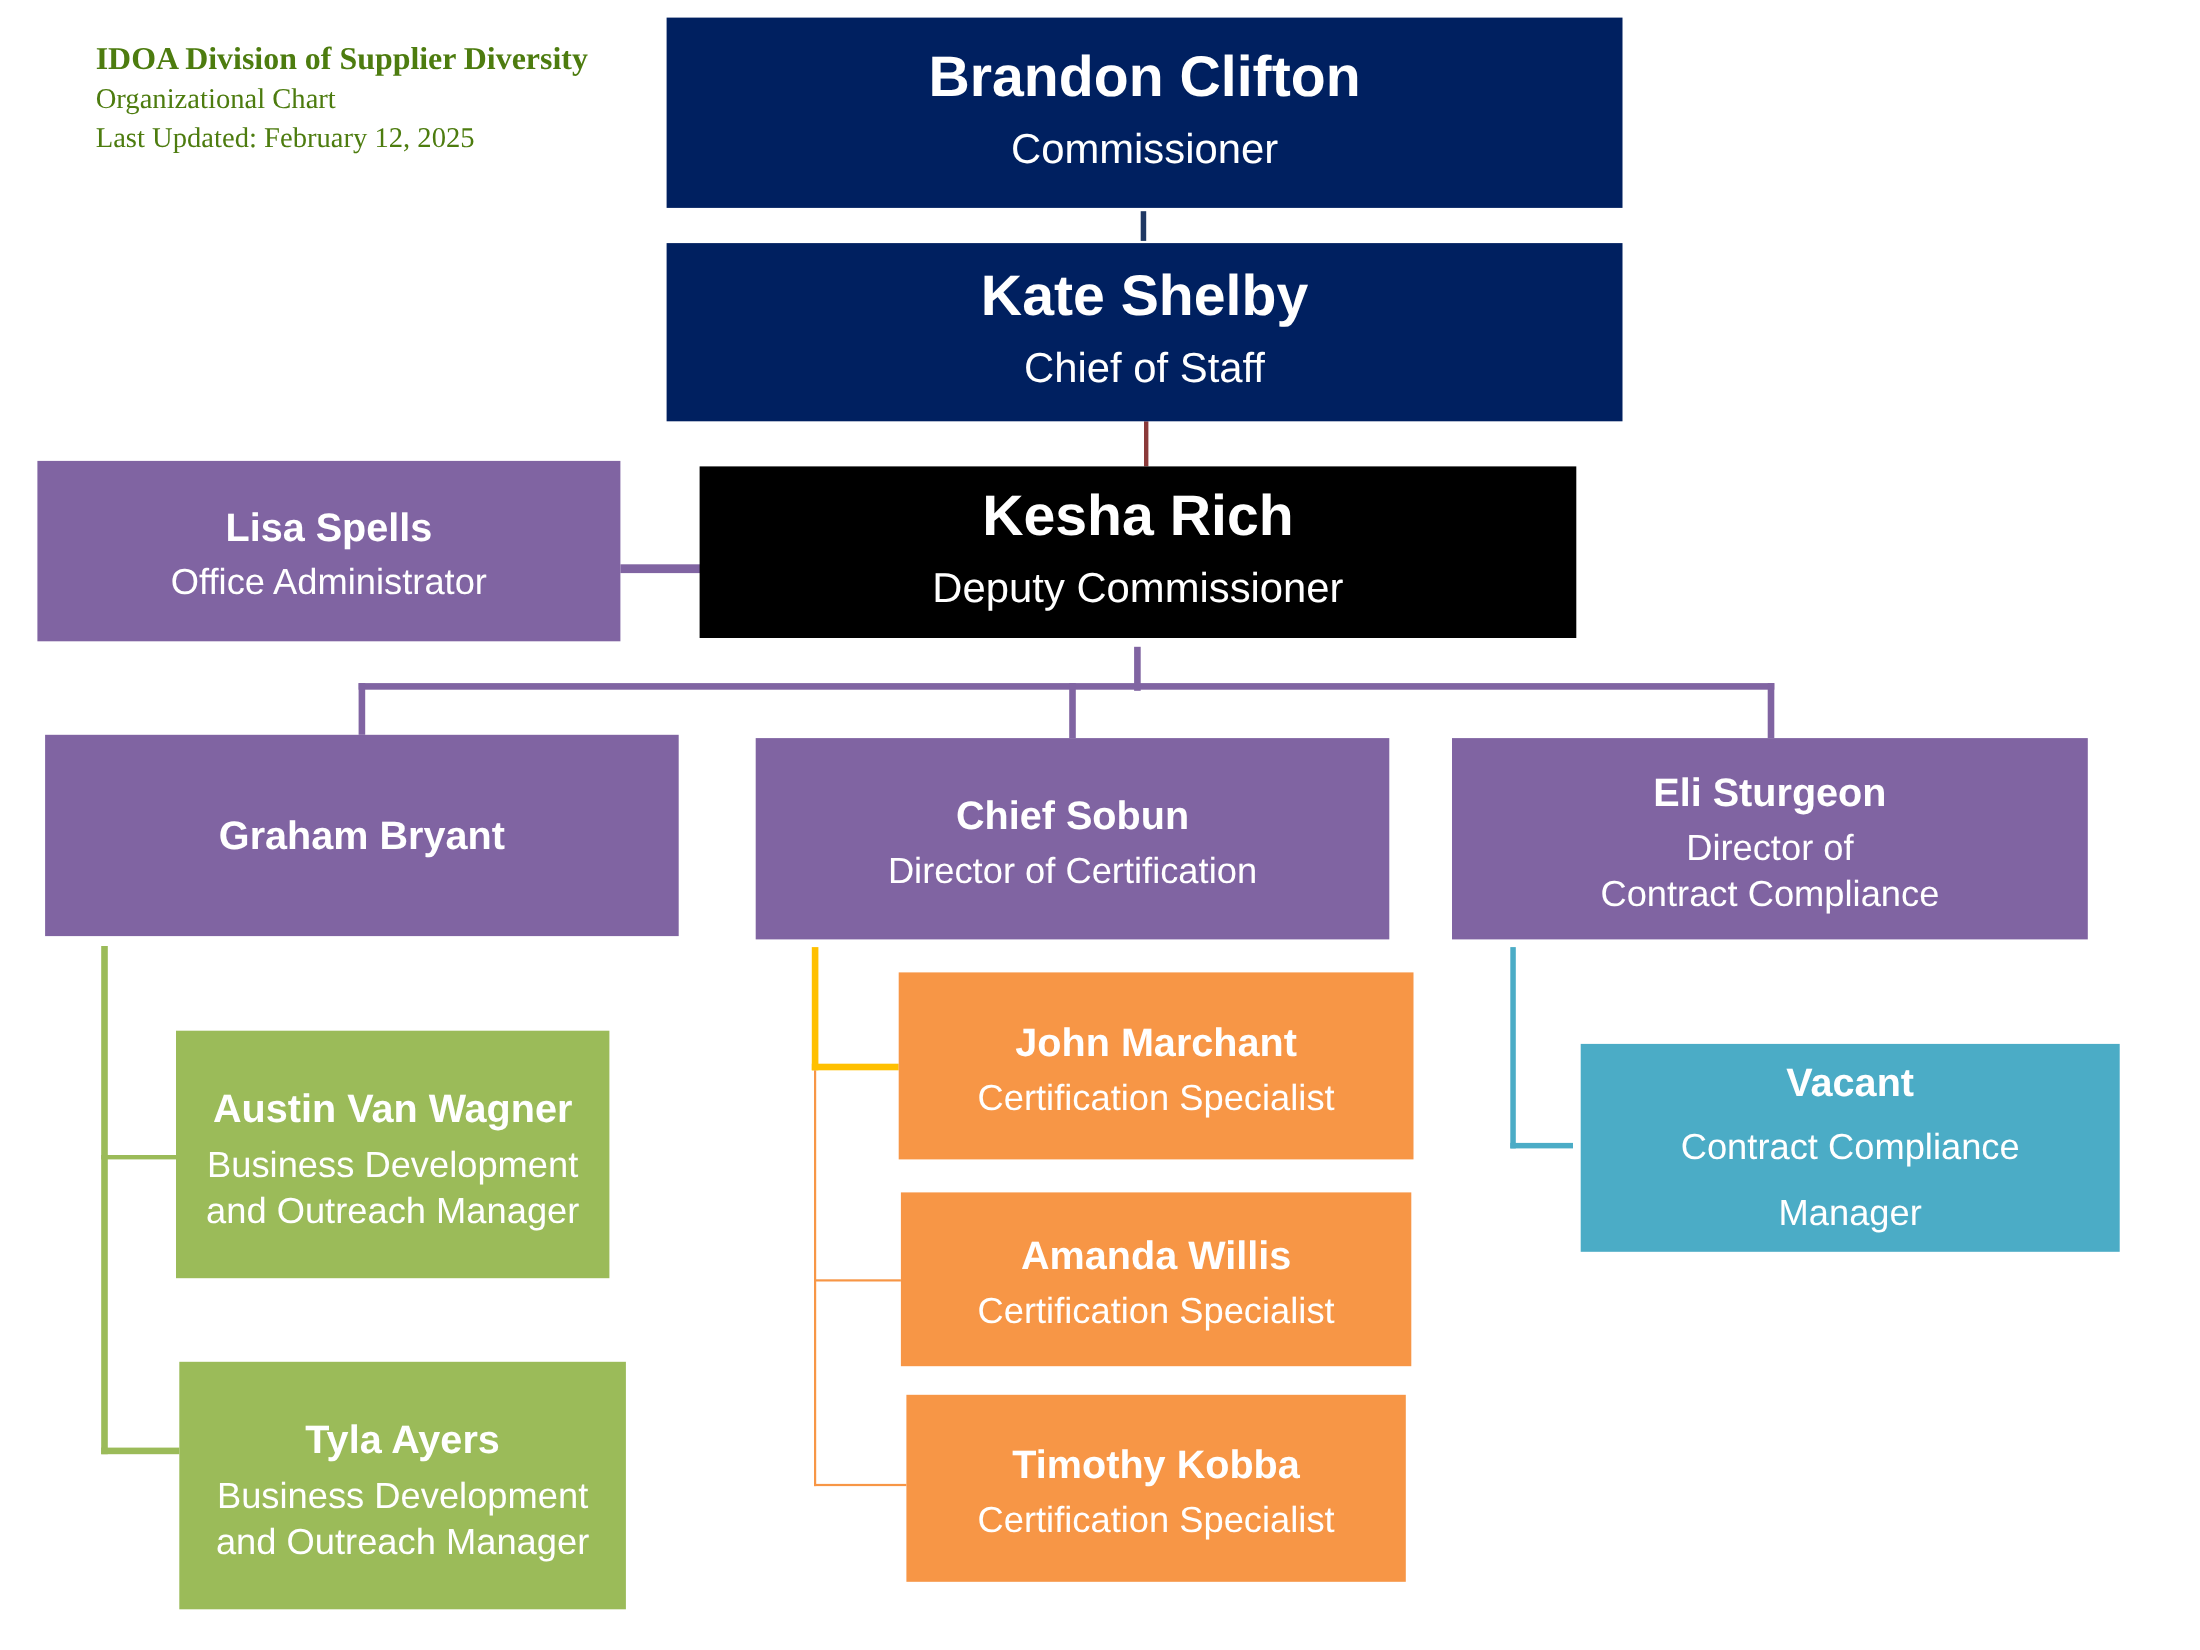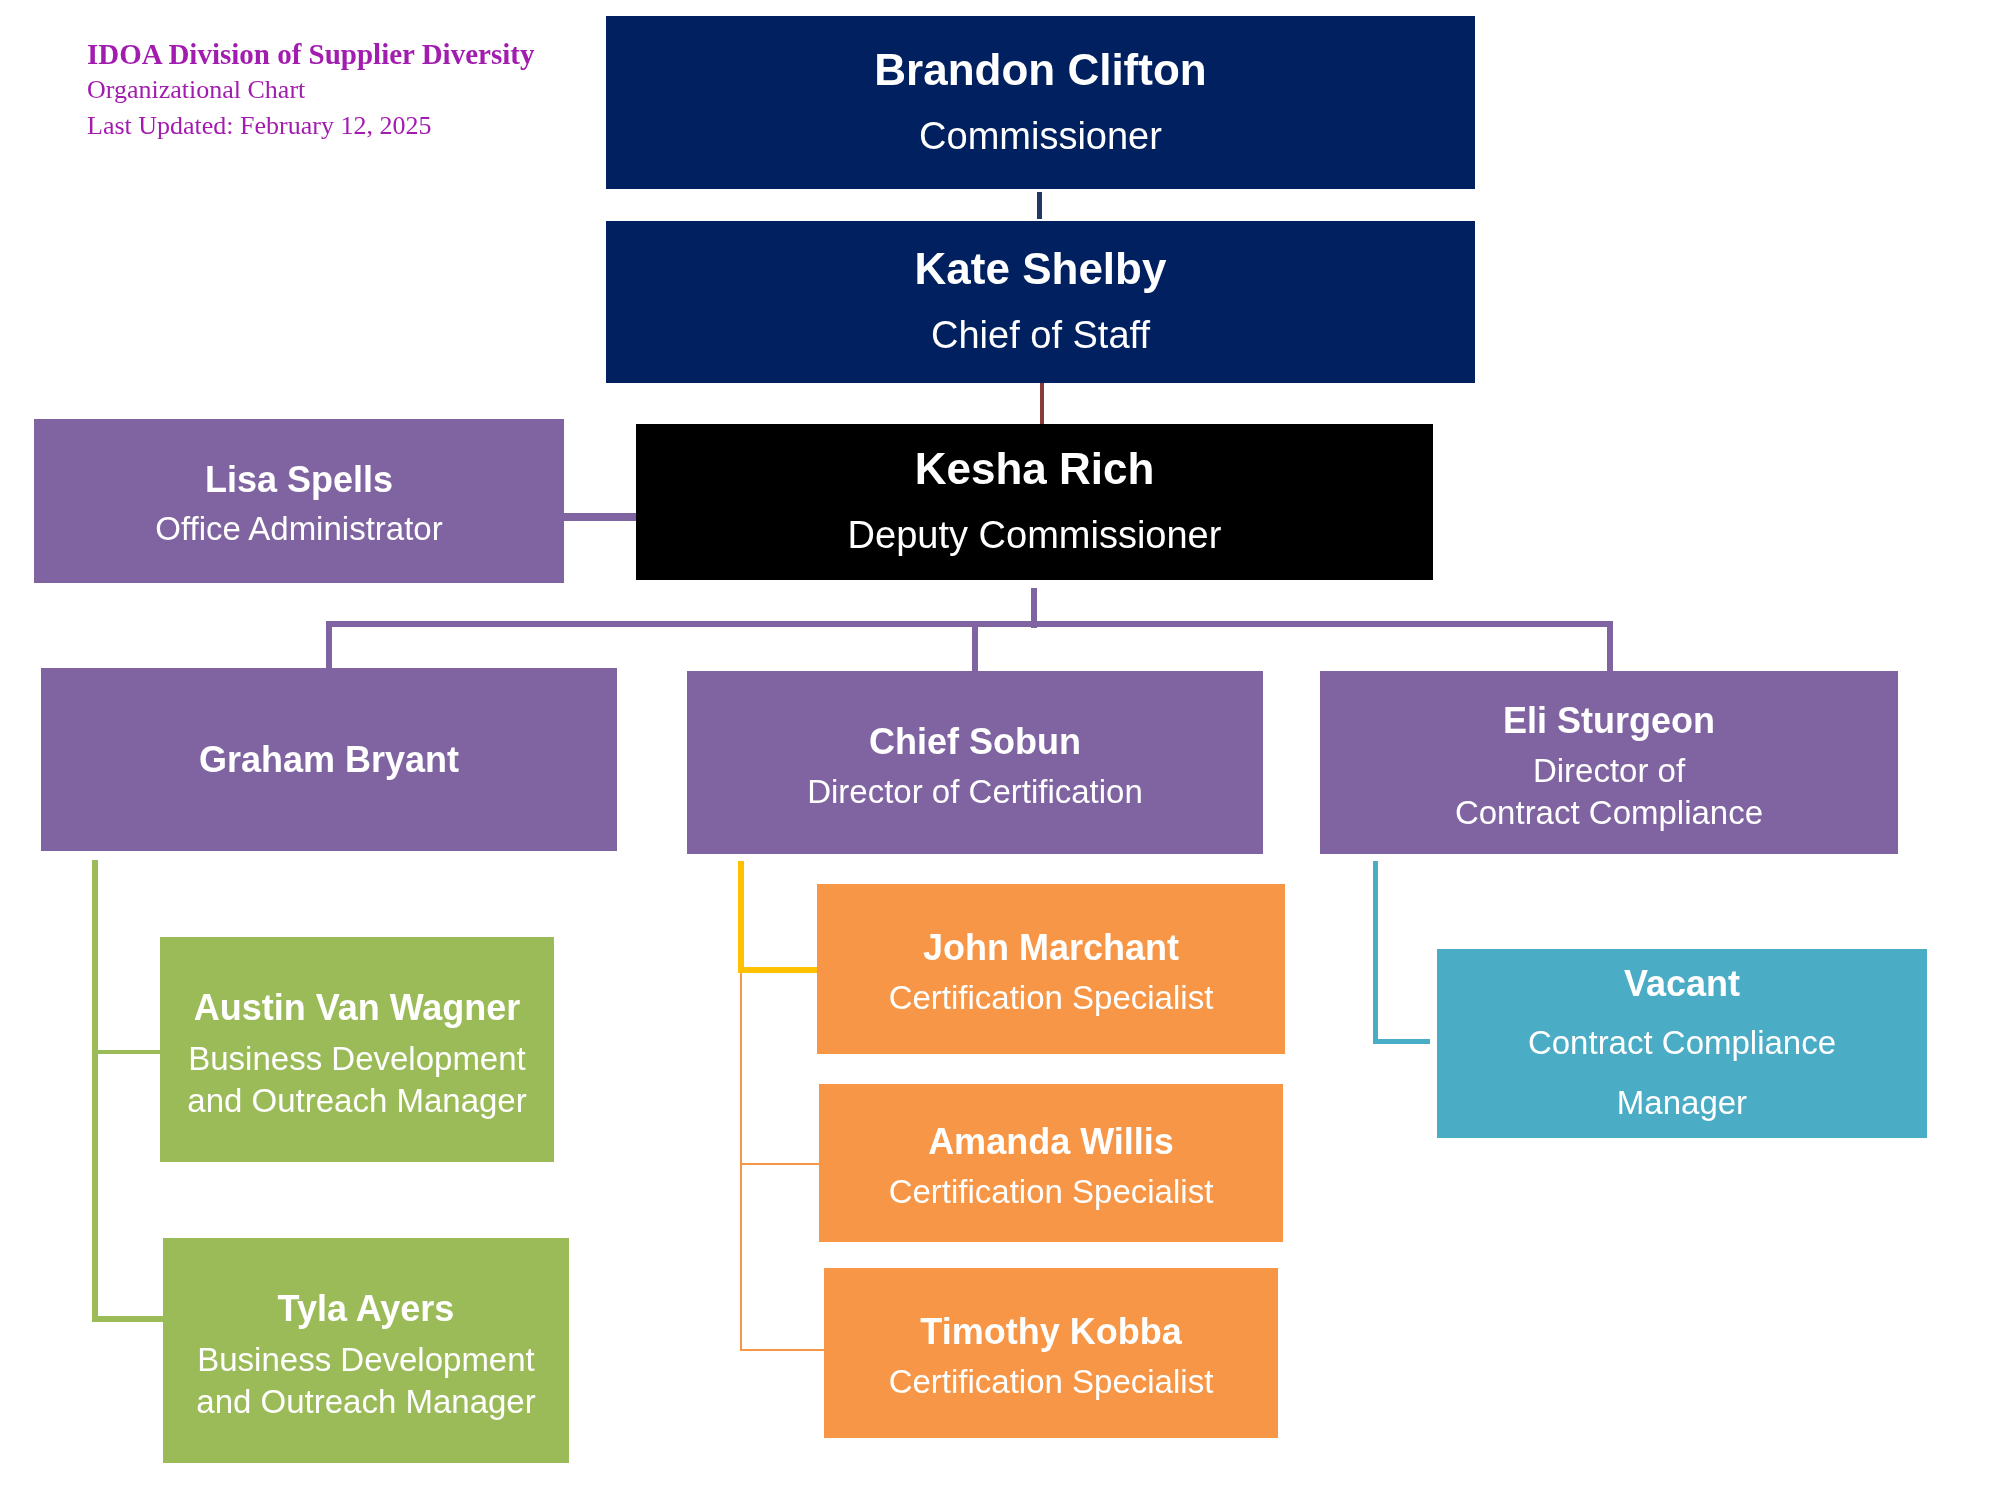--- a/index.html
+++ b/index.html
@@ -1,23 +1,23 @@
 <!DOCTYPE html>
 <html><head>
 <meta charset="utf-8">
 <style>
   html, body { margin:0; padding:0; background:#ffffff; }
   body { width:2000px; height:1500px; position:relative; overflow:hidden; font-family:"Liberation Sans", "DejaVu Sans", sans-serif; }
-  .header { position:absolute; left:87px; top:36px; font-family:"Liberation Serif", "DejaVu Serif", serif; color:#a21caf; }
+  .header { position:absolute; left:87px; top:36px; font-family:"Liberation Serif", "DejaVu Serif", serif; color:#4d7c0f; }
   .header .t1 { font-size:29px; font-weight:bold; line-height:36px; }
   .header .t2 { font-size:26px; line-height:36px; }
   .box { position:absolute; box-sizing:border-box; display:flex; flex-direction:column; justify-content:center; align-items:center; text-align:center; color:#ffffff; }
   .box .name { font-weight:bold; font-size:36px; line-height:48px; }
   .box .title { font-size:33px; line-height:42px; white-space:pre-line; }
-  .box.big .name { font-size:44px; line-height:66px; }
+  .box.big .name { font-size:52px; line-height:66px; }
   .box.big .title { font-size:38px; line-height:66px; }
   .line { position:absolute; }
   .navy { background:#002060; }
   .red { background:#000000; }
   .purple { background:#8064a2; }
   .green { background:#9bbb59; }
   .orange { background:#f79646; }
   .blue { background:#4bacc6; }
 </style>
 </head>

